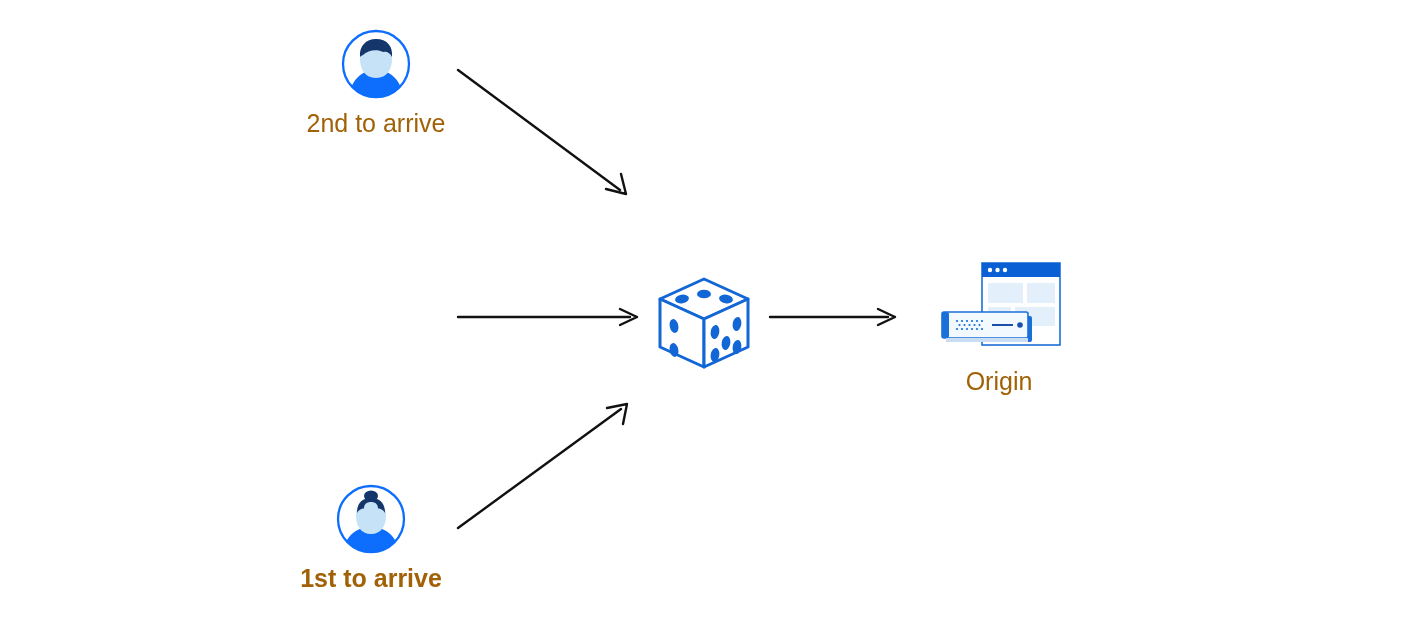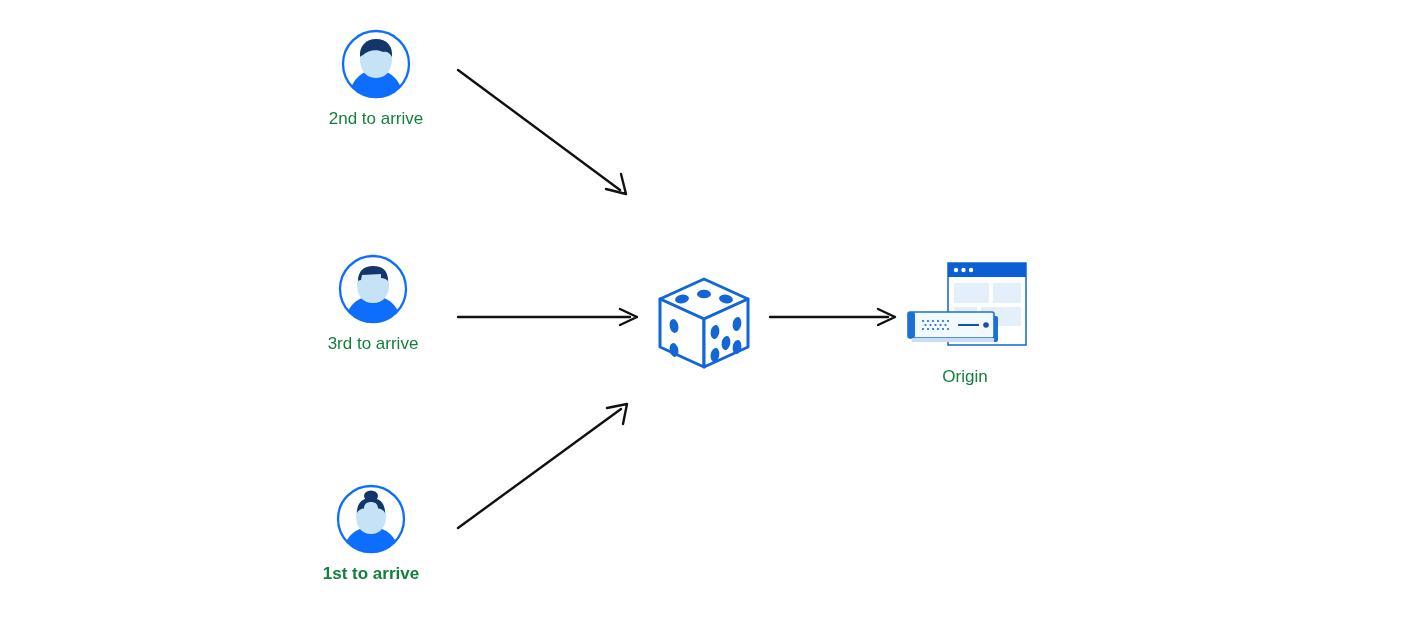--- a/index.html
+++ b/index.html
@@ -19,23 +19,23 @@
     overflow: hidden;
   }
   .node {
     position: absolute;
     display: flex;
     flex-direction: column;
     align-items: center;
   }
   .node-label {
     margin-top: 10px;
-    font-size: 17px;
+    font-size: 25px;
     line-height: 1.1;
-    color: #15803d;
+    color: #a16207;
     white-space: nowrap;
     font-family: "Liberation Sans", sans-serif;
   }
   .avatar-node { width: 160px; }
   .avatar-wrap { width: 72px; height: 72px; }
   .dice-node { width: 110px; }
   .origin-node { width: 180px; }
   .origin-wrap { width: 130px; height: 100px; }
   #arrow-layer {
     position: absolute;
@@ -89,41 +89,20 @@
           <ellipse cx="26.5" cy="33" rx="3.6" ry="5.4" fill="#c6e2f7" stroke="#14366b" stroke-width="1.1"></ellipse>
           <ellipse cx="45.5" cy="33" rx="3.6" ry="5.4" fill="#c6e2f7" stroke="#14366b" stroke-width="1.1"></ellipse>
           <path d="M 36 13 C 25 13 20 21 20 31 C 20 41 25 50 36 50 C 47 50 52 41 52 31 C 52 21 47 13 36 13 Z" fill="#c6e2f7"></path>
           <path d="M 20 29 C 19 18 26 11 36 11 C 47 11 53 18 52 29 C 50 25 47 23 43 24 C 37 21 28 22 23 27 C 21.5 27.6 20.6 28.2 20 29 Z" fill="#14366b"></path>
         </g>
       </svg>
     </div>
     <div class="node-label">2nd to arrive</div>
   </div>
 
-  <div class="node avatar-node" style="left:293px; top:253px;">
-    <div class="avatar-wrap">
-      <svg viewBox="0 0 72 72" width="72" height="72" xmlns="http://www.w3.org/2000/svg">
-        <defs>
-          <clipPath id="clipB">
-              <circle cx="36" cy="36" r="33"></circle>
-            </clipPath>
-        </defs>
-        <circle cx="36" cy="36" r="33" fill="#ffffff" stroke="#0d6efd" stroke-width="2.3"></circle>
-        <g clip-path="url(#clipB)">
-          <path d="M 36 43 C 19 43 9 55 7 72 L 65 72 C 63 55 53 43 36 43 Z" fill="#0d6efd"></path>
-          <path d="M 29 38 L 43 38 L 43 49 L 29 49 Z" fill="#c6e2f7"></path>
-          <ellipse cx="26.5" cy="33" rx="3.6" ry="5.4" fill="#c6e2f7" stroke="#14366b" stroke-width="1.1"></ellipse>
-          <ellipse cx="45.5" cy="33" rx="3.6" ry="5.4" fill="#c6e2f7" stroke="#14366b" stroke-width="1.1"></ellipse>
-          <path d="M 36 14 C 25 14 20 22 20 32 C 20 42 25 50 36 50 C 47 50 52 42 52 32 C 52 22 47 14 36 14 Z" fill="#c6e2f7"></path>
-          <path d="M 21 28 C 21 18 27 13 36 13 C 46 13 51 18 51 28 C 49 26 47 25 44 25 L 44 21 L 25 22 L 24 27 C 23 27 22 27.4 21 28 Z" fill="#14366b"></path>
-        </g>
-      </svg>
-    </div>
-    <div class="node-label">3rd to arrive</div>
-  </div>
 
   <div class="node avatar-node" style="left:291px; top:483px;font-weight:bold;">
     <div class="avatar-wrap">
       <svg viewBox="0 0 72 72" width="72" height="72" xmlns="http://www.w3.org/2000/svg">
         <defs>
           <clipPath id="clipC">
               <circle cx="36" cy="36" r="33"></circle>
             </clipPath>
         </defs>
         <circle cx="36" cy="36" r="33" fill="#ffffff" stroke="#0d6efd" stroke-width="2.3"></circle>
@@ -168,21 +147,21 @@
           <ellipse cx="66" cy="64" rx="4.3" ry="7" transform="rotate(10 66 64)"></ellipse>
           <ellipse cx="88" cy="56" rx="4.3" ry="7" transform="rotate(10 88 56)"></ellipse>
           <ellipse cx="77" cy="75" rx="4.3" ry="7" transform="rotate(10 77 75)"></ellipse>
           <ellipse cx="66" cy="87" rx="4.3" ry="7" transform="rotate(10 66 87)"></ellipse>
           <ellipse cx="88" cy="79" rx="4.3" ry="7" transform="rotate(10 88 79)"></ellipse>
         </g>
       </svg>
     </div>
   </div>
 
-  <div class="node origin-node" style="left:875px; top:258px;text-align:center;">
+  <div class="node origin-node" style="left:909px; top:258px;text-align:center;">
     <div class="origin-wrap">
       <svg viewBox="0 0 130 100" width="130" height="100" xmlns="http://www.w3.org/2000/svg">
 
         <rect x="48" y="5" width="78" height="82" fill="#ffffff" stroke="#1b6fd8" stroke-width="1.6"></rect>
 
         <rect x="48" y="5" width="78" height="14" fill="#0b5fd4"></rect>
 
         <circle cx="56" cy="12" r="2.2" fill="#ffffff"></circle>
         <circle cx="63.5" cy="12" r="2.2" fill="#ffffff"></circle>
         <circle cx="71" cy="12" r="2.2" fill="#ffffff"></circle>

